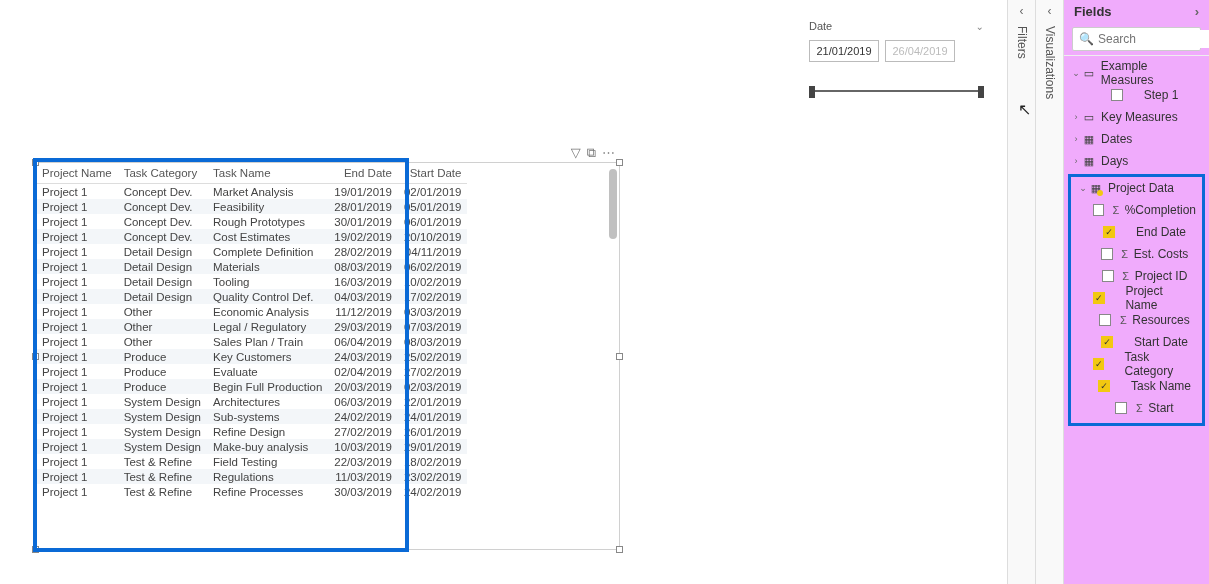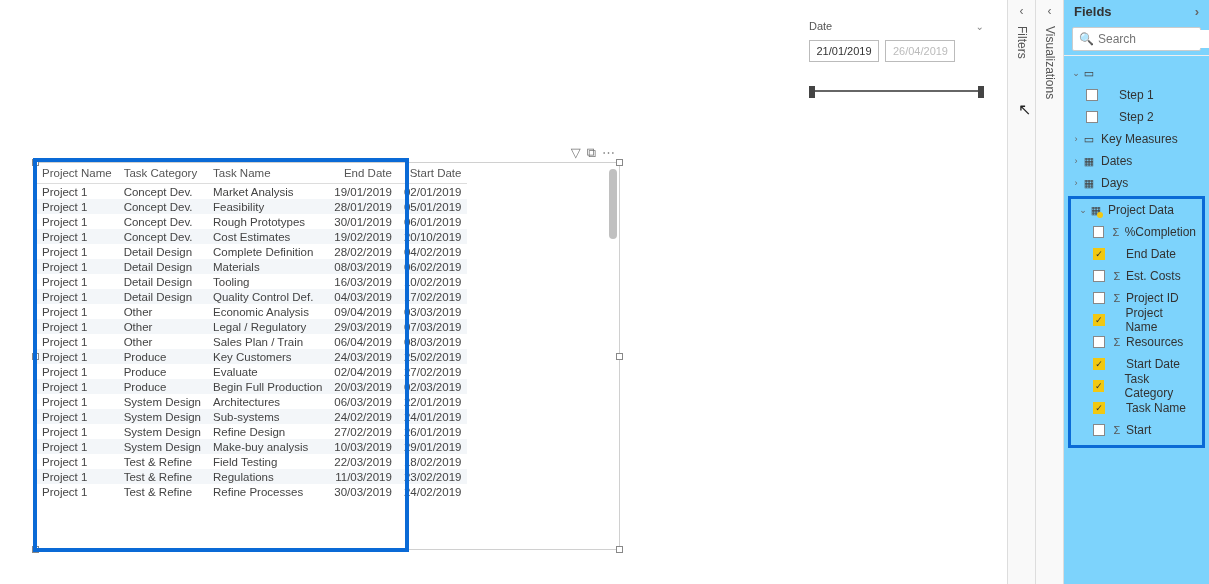--- a/index.html
+++ b/index.html
@@ -4,21 +4,21 @@
 <style>
   * { box-sizing: border-box; margin: 0; padding: 0; font-family: "Segoe UI", Arial, sans-serif; }
   body { width: 1209px; height: 584px; background: #fff; position: relative; overflow: hidden; color: #333; }
 
   
   .date-slicer { position: absolute; left: 809px; top: 20px; width: 175px; }
   .date-slicer-title { font-size: 11px; color: #555; margin-bottom: 8px; display: flex; justify-content: space-between; align-items: center; }
   .date-slicer-title .chev { font-size: 10px; color: #888; }
   .date-inputs { display: flex; gap: 6px; margin-bottom: 22px; }
   .date-box { border: 1px solid #bbb; padding: 4px 6px; font-size: 11px; width: 70px; text-align: center; background:#fff; }
-  .date-box.disabled { color: #bbb; text-align: right; }
+  .date-box.disabled { color: #bbb; }
   .slider-track { position: relative; height: 14px; }
   .slider-line { position: absolute; top: 6px; left: 0; right: 0; height: 2px; background: #666; }
   .slider-handle { position: absolute; top: 2px; width: 6px; height: 12px; background: #444; }
   .slider-handle.left { left: 0; }
   .slider-handle.right { right: 0; }
 
   
   .visual-container { position: absolute; left: 35px; top: 162px; width: 585px; height: 388px; border: 1px solid #d0d0d0; background:#fff; }
   .visual-highlight { position: absolute; left: 33px; top: 158px; width: 376px; height: 394px; border: 4px solid #0a6ad6; pointer-events:none; }
   .visual-toolbar { position: absolute; right: 4px; top: -18px; display: flex; gap: 6px; color: #777; font-size: 13px; }
@@ -38,29 +38,29 @@
 
   
   .collapsed-pane { position: absolute; top: 0; bottom: 0; width: 28px; border-left: 1px solid #ddd; background: #f9f9f9; }
   .collapsed-pane .chev { font-size: 12px; color: #666; text-align: center; padding-top: 4px; }
   .collapsed-pane .label { writing-mode: vertical-rl; font-size: 12px; color: #555; padding-top: 8px; margin: 0 auto; }
   #filters-pane { left: 1007px; }
   #viz-pane { left: 1035px; }
   .cursor-icon { position:absolute; left:1018px; top:100px; font-size:16px; color:#222; pointer-events:none; }
 
   
-  .fields-pane { position: absolute; left: 1063px; right: 0; top: 0; bottom: 0; border-left: 1px solid #ddd; background: #7dd3fc; }
+  .fields-pane { position: absolute; left: 1063px; right: 0; top: 0; bottom: 0; border-left: 1px solid #ddd; background: #f0abfc; }
   .fields-header { display: flex; align-items: center; justify-content: space-between; padding: 4px 10px; font-size: 13px; font-weight: 600; }
   .fields-header .arrow { font-size: 13px; color: #666; cursor:pointer; }
   .search-wrap { padding: 4px 8px; border-bottom: 1px solid #eee; }
   .search-box { display:flex; align-items:center; border: 1px solid #ccc; border-radius: 2px; padding: 2px 6px; font-size: 12px; color: #888; background:#fff;}
   .search-box input { border:none; outline:none; font-size:12px; flex:1; padding:2px 4px;}
   .tree { padding: 6px 0; font-size: 12px; }
   .tree-row { display: flex; align-items: center; padding: 2px 6px 2px 6px; height: 22px; cursor:pointer;}
-  .tree-row.indent2 { padding-left: 22px; }
+  .tree-row.indent2 { padding-left: 22px; justify-content: center; }
   .caret { width: 12px; font-size: 9px; color: #666; display:inline-block; text-align:center;}
   .ticon { width: 14px; height: 14px; margin-right: 5px; display: inline-flex; align-items:center; justify-content:center; font-size:11px; color:#444;}
   .cbox { width: 12px; height: 12px; border: 1px solid #888; background: #fff; margin-right: 6px; display:inline-flex; align-items:center; justify-content:center; font-size:9px;}
   .cbox.checked { background: #f2c811; border-color: #f2c811; color: #333; }
   .sigma { font-size: 11px; color: #555; width: 12px; display:inline-block; text-align:center; margin-right:3px;}
   .tree-highlight { border: 3px solid #0a6ad6; margin: 2px 4px 0 4px; padding-bottom:4px; }
   .yellow-dot { position:relative; }
   .yellow-dot::after { content:""; position:absolute; width:6px; height:6px; background:#f2c811; border-radius:50%; left:8px; bottom:-1px;}
 </style>
 </head>
@@ -135,21 +135,21 @@
           <td>Concept Dev.</td>
           <td>Cost Estimates</td>
           <td class="num">19/02/2019</td>
           <td class="num">20/10/2019</td>
         </tr>
         <tr>
           <td>Project 1</td>
           <td>Detail Design</td>
           <td>Complete Definition</td>
           <td class="num">28/02/2019</td>
-          <td class="num">04/02/2019</td>
+          <td class="num">04/11/2019</td>
         </tr>
         <tr class="alt">
           <td>Project 1</td>
           <td>Detail Design</td>
           <td>Materials</td>
           <td class="num">08/03/2019</td>
           <td class="num">06/02/2019</td>
         </tr>
         <tr>
           <td>Project 1</td>
@@ -162,21 +162,21 @@
           <td>Project 1</td>
           <td>Detail Design</td>
           <td>Quality Control Def.</td>
           <td class="num">04/03/2019</td>
           <td class="num">17/02/2019</td>
         </tr>
         <tr>
           <td>Project 1</td>
           <td>Other</td>
           <td>Economic Analysis</td>
-          <td class="num">09/04/2019</td>
+          <td class="num">11/12/2019</td>
           <td class="num">03/03/2019</td>
         </tr>
         <tr class="alt">
           <td>Project 1</td>
           <td>Other</td>
           <td>Legal / Regulatory</td>
           <td class="num">29/03/2019</td>
           <td class="num">07/03/2019</td>
         </tr>
         <tr>
@@ -280,30 +280,26 @@
   <div class="search-wrap">
     <div class="search-box">
       <span>🔍</span>
       <input placeholder="Search" style="">
     </div>
   </div>
   <div class="tree" id="tree">
       <div class="tree-row">
         <span class="caret">⌄</span>
         <span class="ticon">▭</span>
+        <span>Example Measures</span>
       </div>
       <div class="tree-row indent2">
         <span class="cbox"></span>
         <span class="sigma"></span>
         <span>Step 1</span>
-      </div>
-      <div class="tree-row indent2">
-        <span class="cbox"></span>
-        <span class="sigma"></span>
-        <span>Step 2</span>
       </div>
       <div class="tree-row">
         <span class="caret">›</span>
         <span class="ticon">▭</span>
         <span>Key Measures</span>
       </div>
       <div class="tree-row">
         <span class="caret">›</span>
         <span class="ticon">▦</span>
         <span>Dates</span>

